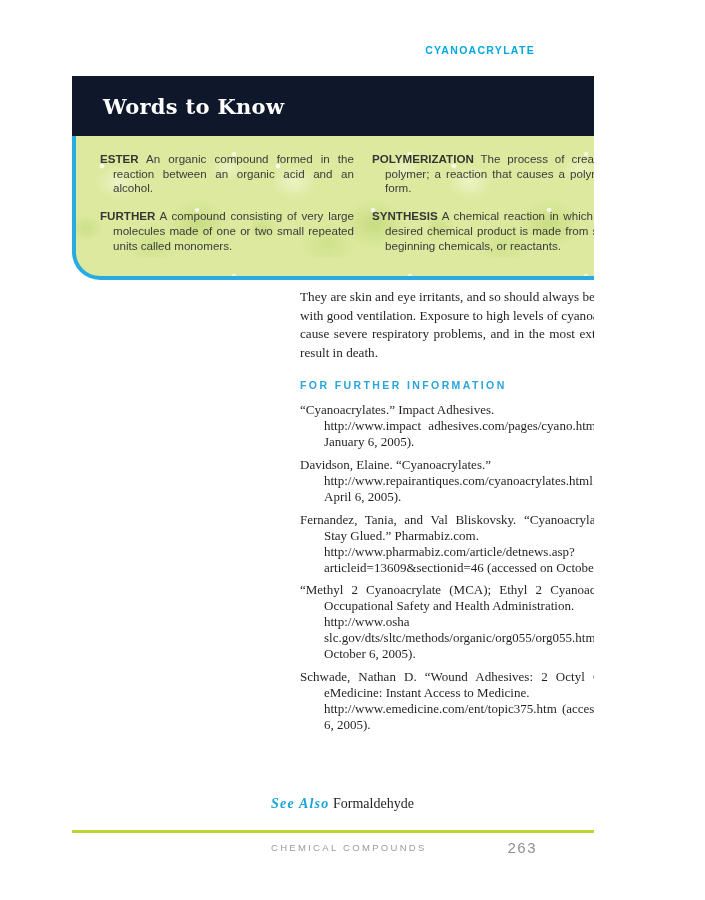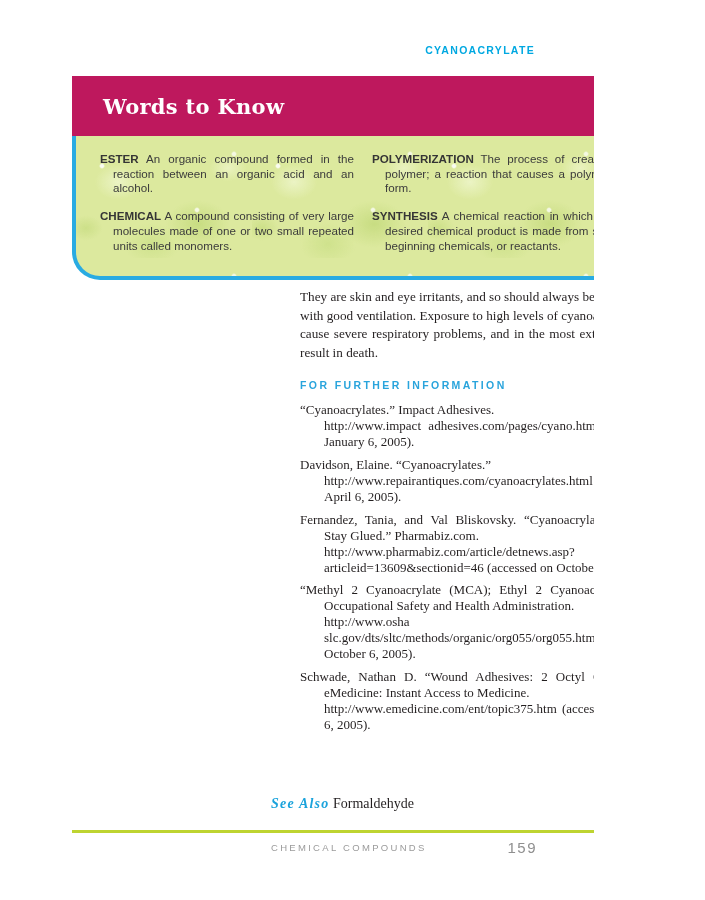--- a/index.html
+++ b/index.html
@@ -12,21 +12,21 @@
   
   .running-head {
     position:absolute; top:44px; right:59px;
     font-family:"Liberation Sans", sans-serif; font-weight:bold;
     font-size:10.5px; letter-spacing:1.3px; color:#00a8e1;
   }
 
   
   .wtk { position:absolute; left:72px; top:76px; width:576px; }
   .wtk-header {
-    background:#be185d; height:60px; display:flex; align-items:center;
+    background:#0f172a; height:60px; display:flex; align-items:center;
     padding-left:31px;
   }
   .wtk-title {
     font-family:"DejaVu Serif", serif; font-weight:bold;
     font-size:21px; color:#ffffff; letter-spacing:0.3px;
   }
   .wtk-body {
     border:4px solid #29abe2; border-top:0;
     border-radius:0 0 28px 28px;
     padding:16px 18px 10px 24px;
@@ -106,21 +106,21 @@
     <header class="wtk-header">
       <h2 class="wtk-title">Words to Know</h2>
     </header>
     <div class="wtk-body">
       <div class="wtk-col">
         <p class="def">
           <span class="term">ESTER</span>
           <span class="def-text">An organic compound formed in the reaction between an organic acid and an alcohol.</span>
         </p>
         <p class="def">
-          <span class="term">CHEMICAL</span>
+          <span class="term">FURTHER</span>
           <span class="def-text">A compound consisting of very large molecules made of one or two small repeated units called monomers.</span>
         </p>
       </div>
       <div class="wtk-col">
         <p class="def">
           <span class="term">POLYMERIZATION</span>
           <span class="def-text">The process of creating a polymer; a reaction that causes a polymer to form.</span>
         </p>
         <p class="def">
           <span class="term">SYNTHESIS</span>
@@ -160,16 +160,16 @@
   </main>
 
   <div class="see-also">
     <span class="see-also-label">See Also</span>
     <span class="see-also-target">Formaldehyde</span>
   </div>
 
   <div class="footer-rule"></div>
   <div class="footer-row">
     <span class="footer-left">CHEMICAL COMPOUNDS</span>
-    <span class="page-number">159</span>
+    <span class="page-number">263</span>
   </div>
 
 </div>
 
 </body></html>

